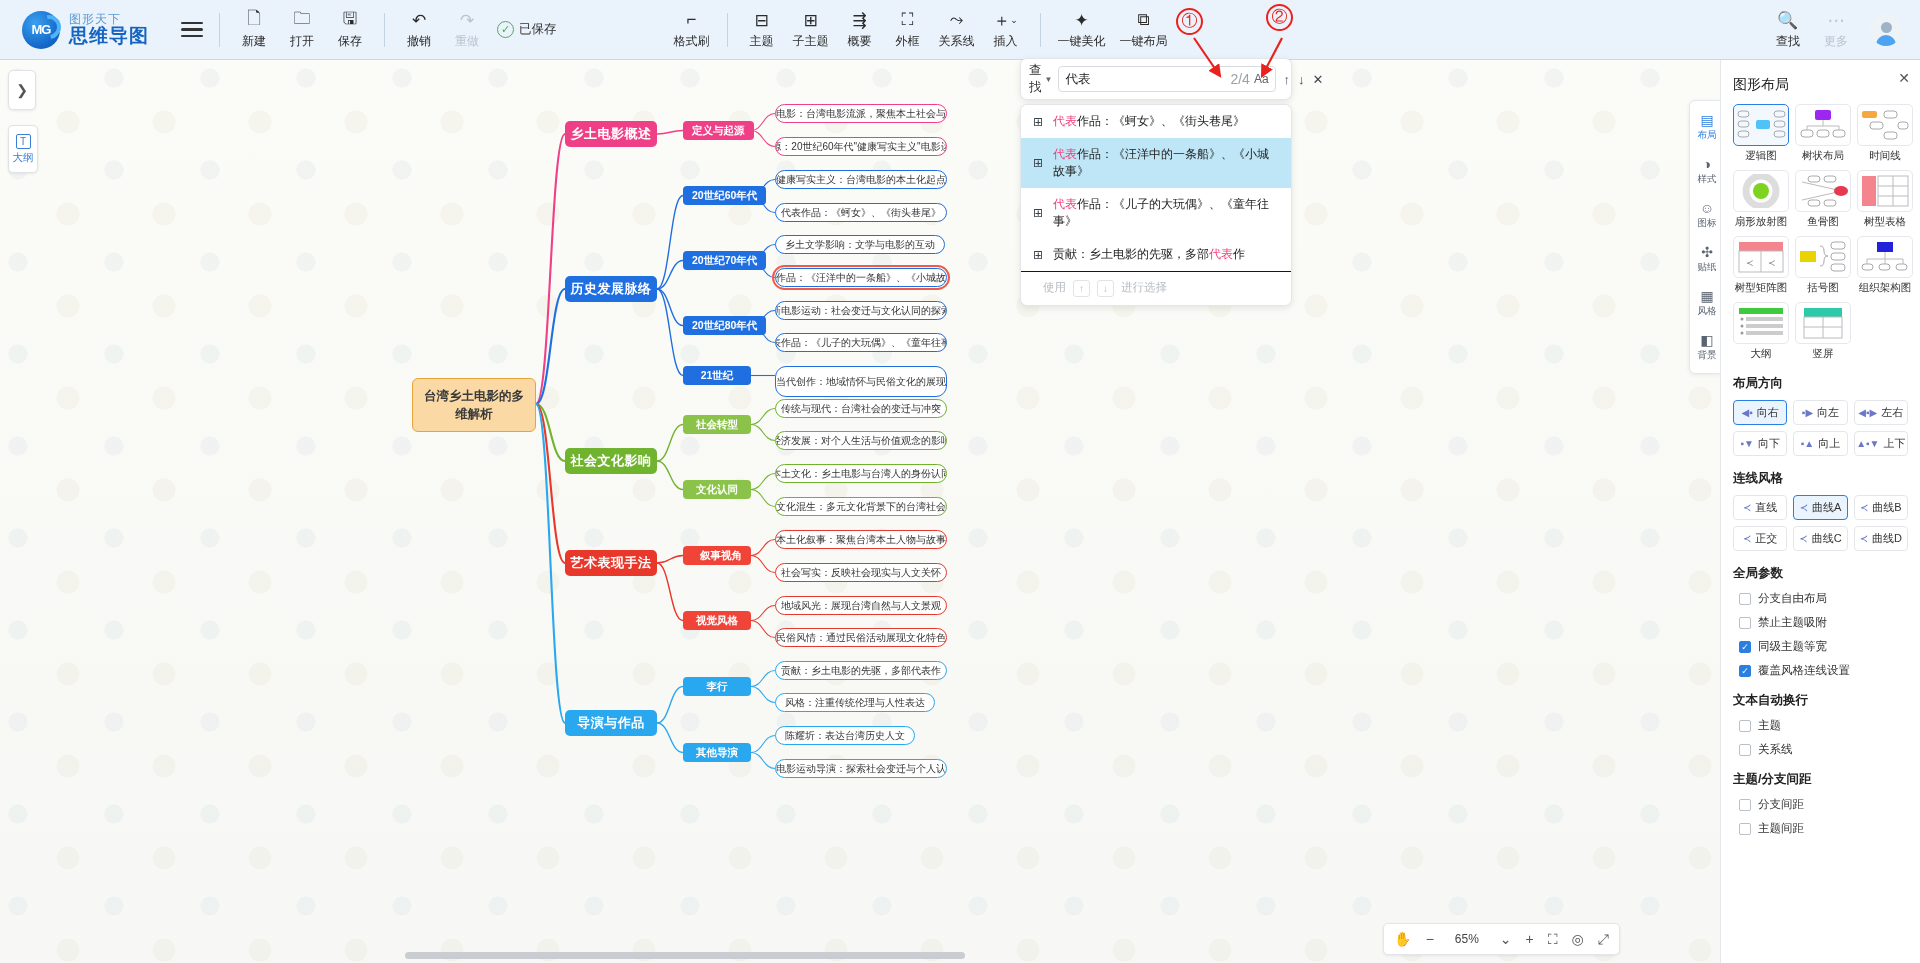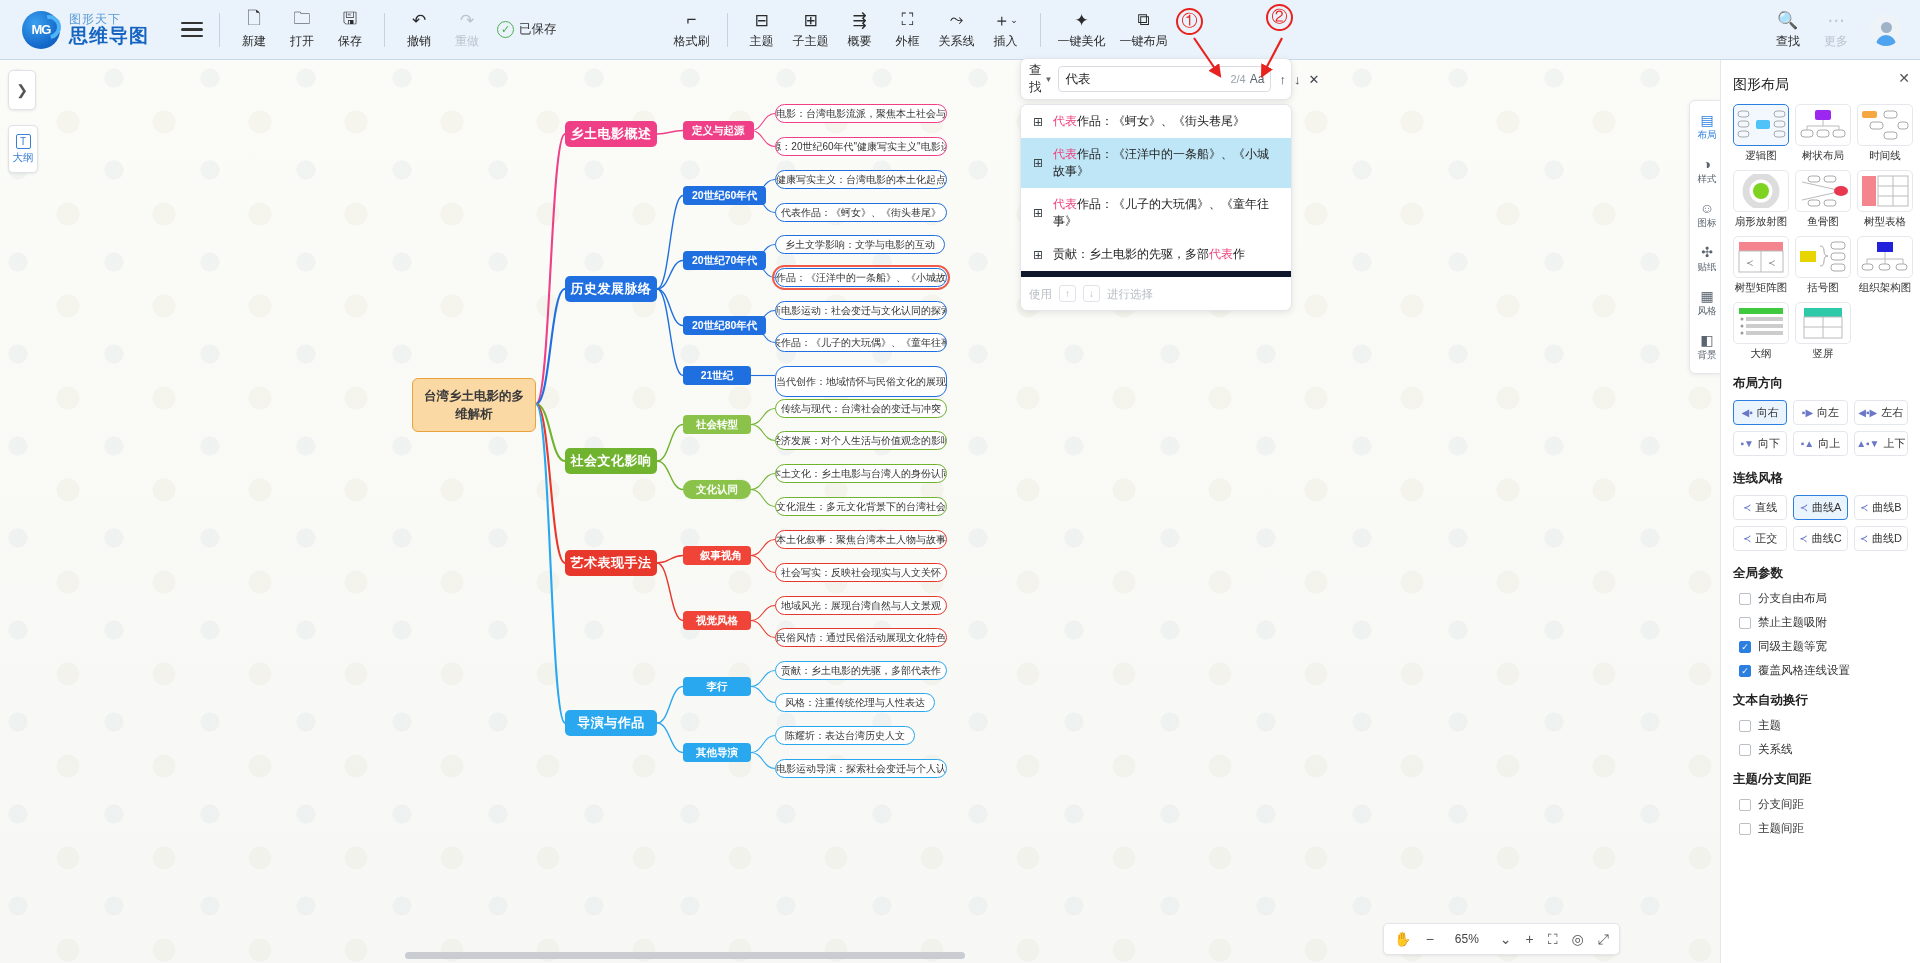--- a/index.html
+++ b/index.html
@@ -147,33 +147,33 @@
   .sp-head{
     background:#fff;border:1px solid #e3e7eb;border-radius:7px;height:42px;display:flex;align-items:center;
     padding:0 8px;gap:6px;box-shadow:0 2px 7px rgba(0,0,0,.09);
   }
   .sp-mode{display:flex;align-items:center;gap:3px;color:#333;font-size:12.5px;cursor:pointer;}
   .sp-mode .car{font-size:8px;color:#666;}
   .sp-inputwrap{
     flex:1;height:26px;border:1px solid #d9dde2;border-radius:4px;display:flex;align-items:center;padding:0 6px;gap:4px;background:#fff;
   }
   .sp-inputwrap input{border:none;outline:none;flex:1;font-size:12.5px;font-family:inherit;color:#222;background:transparent;}
-  .sp-count{font-size:11px;color:#9aa2aa;}
+  .sp-count{font-size:14px;color:#9aa2aa;}
   .sp-aa{font-size:12px;color:#5c646c;cursor:pointer;}
   .sp-nav{display:flex;align-items:center;gap:8px;padding:0 2px;}
   .sp-nav span{cursor:pointer;color:#3f4750;font-size:13px;}
   .sp-results{
     margin-top:4px;background:#fff;border:1px solid #e3e7eb;border-radius:7px;overflow:hidden;
     box-shadow:0 2px 7px rgba(0,0,0,.09);
   }
   .sp-row{display:flex;align-items:center;gap:10px;padding:8px 12px;font-size:12px;color:#222;cursor:pointer;}
   .sp-row.active{background:#bfe6f7;}
   .sp-row .nico{font-size:12px;color:#3c444c;}
   .sp-hit{color:#f0407a;}
-  .sp-foot{display:flex;align-items:flex-end;gap:7px;padding:8px 8px;border-top:6px solid #0f172a;color:#b6bcc3;font-size:11.5px;}
+  .sp-foot{display:flex;align-items:flex-start;gap:7px;padding:8px 22px;border-top:1px solid #0f172a;color:#b6bcc3;font-size:11.5px;}
   .sp-key{width:17px;height:17px;border:1px solid #e0e4e8;border-radius:3px;display:flex;align-items:center;justify-content:center;font-size:10px;color:#b6bcc3;}
 
   
   .sidebar{
     position:absolute;right:0;top:60px;width:200px;height:903px;background:#fff;border-left:1px solid #e4e8ec;
     overflow:hidden;padding:12px 12px 0 12px;z-index:30;
   }
   .sb-close{position:absolute;right:10px;top:10px;font-size:14px;color:#555;cursor:pointer;}
   .sb-title{font-size:14px;font-weight:normal;color:#222;margin:4px 0 10px 0;}
   .sb-h{font-size:12.5px;font-weight:bold;color:#222;margin:14px 0 8px 0;}
@@ -431,21 +431,21 @@
         </div>
         <div class="node sub" style="left: 683px; top: 355px;;background:#8bc34a;min-width:68px;height:19px;">
           <span>社会转型</span>
         </div>
         <div class="node leaf" style="left: 775px; top: 339px;;border-color:#6fb32e;height:19px;max-width:172px;overflow:hidden;">
           <span>传统与现代：台湾社会的变迁与冲突</span>
         </div>
         <div class="node leaf" style="left: 775px; top: 371px;;border-color:#6fb32e;height:19px;max-width:172px;overflow:hidden;">
           <span>经济发展：对个人生活与价值观念的影响</span>
         </div>
-        <div class="node sub" style="left: 683px; top: 420px;;background:#8bc34a;min-width:68px;height:19px;border-radius:9px;">
+        <div class="node sub" style="left: 683px; top: 420px;;background:#8bc34a;min-width:68px;height:19px;">
           <span>文化认同</span>
         </div>
         <div class="node leaf" style="left: 775px; top: 404px;;border-color:#6fb32e;height:19px;max-width:172px;overflow:hidden;">
           <span>本土文化：乡土电影与台湾人的身份认同</span>
         </div>
         <div class="node leaf" style="left: 775px; top: 437px;;border-color:#6fb32e;height:19px;max-width:172px;overflow:hidden;">
           <span>文化混生：多元文化背景下的台湾社会</span>
         </div>
         <div class="node main" style="left: 565px; top: 490px;;background:#e8372b;width:92px;height:26px;">
           <span>艺术表现手法</span>

